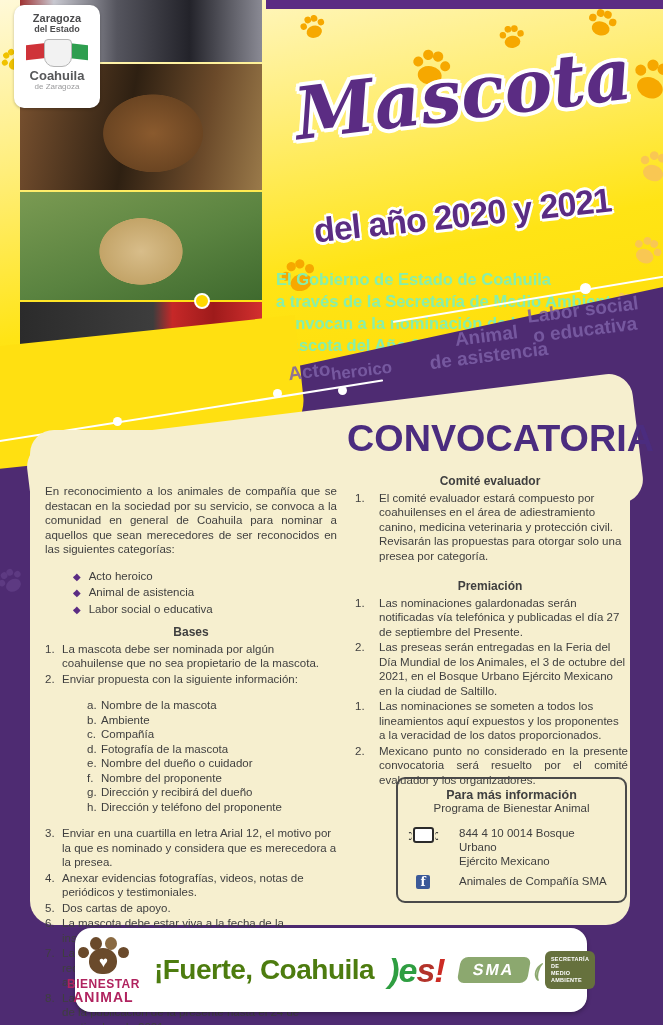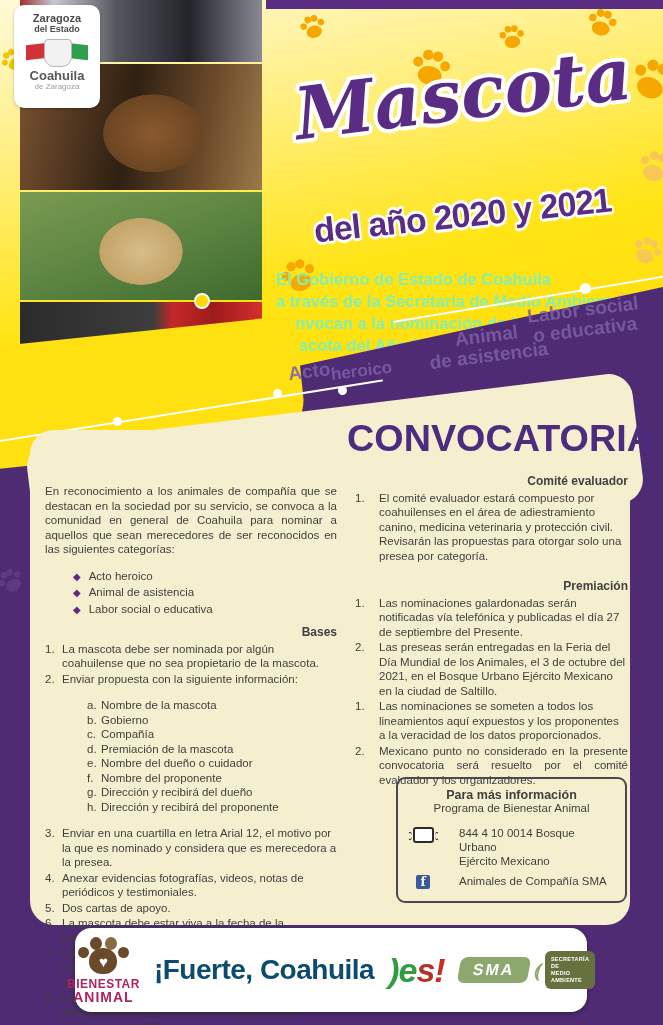--- a/index.html
+++ b/index.html
@@ -87,21 +87,21 @@
     font-size:37px;letter-spacing:0;color:#4b2c7f;transform:scale(1.02,1);}
 
   
   .col{color:#3f3f3f;font-size:11.5px;line-height:14.5px;}
   .col-left{left:45px;top:484px;width:292px;}
   .col-right{left:352px;top:466px;width:276px;}
   .intro{text-align:justify;}
   .bullets{margin:12px 0 4px 28px;}
   .bullet-row{display:flex;align-items:baseline;margin-bottom:1px;}
   .diamond{color:#5b2c83;font-size:10px;margin-right:8px;}
-  .sec-h{font-weight:bold;text-align:right;font-size:12px;margin:8px 0 2px 0;}
+  .sec-h{font-weight:bold;text-align:center;font-size:12px;margin:8px 0 2px 0;}
   .num-item{display:flex;margin-bottom:1px;}
   .num-item .n{flex:0 0 17px;}
   .num-item .t{flex:1;white-space:pre-line;}
   .col-right .num-item .n{flex:0 0 24px;padding-left:3px;}
   .sublist{margin:12px 0 12px 42px;}
   .sub-item{display:flex;}
   .sub-item .n{flex:0 0 14px;}
   .justify .t{text-align:justify;}
 
   
@@ -128,21 +128,21 @@
   .ba-toe{position:absolute;background:#6a4a2b;border-radius:50%;}
   .toe1{left:2px;top:12px;width:11px;height:11px;transform:rotate(-20deg);}
   .toe2{left:14px;top:2px;width:12px;height:13px;}
   .toe3{left:29px;top:2px;width:12px;height:13px;background:#8a6a42;}
   .toe4{left:42px;top:12px;width:11px;height:11px;}
   .ba-pad{position:absolute;left:13px;top:13px;width:28px;height:26px;background:#6a4a2b;
     border-radius:50% 50% 46% 46%;display:flex;align-items:center;justify-content:center;}
   .ba-pad span{color:#fff;font-size:15px;line-height:15px;}
   .ba-t1{color:#b0235f;font-weight:bold;font-size:12px;letter-spacing:.5px;margin-top:2px;}
   .ba-t2{color:#b0235f;font-weight:bold;font-size:14px;letter-spacing:1px;margin-top:-2px;}
-  .fuerte{font-weight:bold;font-size:28px;color:#0c4a6e;letter-spacing:-.5px;white-space:nowrap;}
+  .fuerte{font-weight:bold;font-size:28px;color:#4d7c0f;letter-spacing:-.5px;white-space:nowrap;}
   .es-logo{font-weight:bold;font-size:34px;font-style:italic;letter-spacing:-1px;white-space:nowrap;}
   .es-paren{color:#2f9e41;}
   .es-e{color:#2f9e41;}
   .es-s{color:#b3332a;}
   .es-bang{color:#cc2b24;}
   .sma-wrap{display:flex;align-items:center;gap:5px;}
   .sma-badge{background:#8ca86f;color:#fff;font-weight:bold;font-size:16px;letter-spacing:2px;
     padding:4px 14px;border-radius:7px;transform:skewX(-10deg);}
   .sma-paren{color:#8ca86f;font-weight:bold;font-size:20px;font-style:italic;}
   .sma-dark{background:#66713d;color:#fff;font-weight:bold;font-size:5.5px;line-height:7px;
@@ -297,45 +297,45 @@
         <span class="n">2.</span>
         <span class="t">Enviar propuesta con la siguiente información:</span>
       </div>
     <div class="sublist">
       <div class="sub-item">
           <span class="n">a.</span>
           <span>Nombre de la mascota</span>
         </div>
       <div class="sub-item">
           <span class="n">b.</span>
-          <span>Gobierno</span>
+          <span>Ambiente</span>
         </div>
       <div class="sub-item">
           <span class="n">c.</span>
           <span>Compañía</span>
         </div>
       <div class="sub-item">
           <span class="n">d.</span>
-          <span>Premiación de la mascota</span>
+          <span>Fotografía de la mascota</span>
         </div>
       <div class="sub-item">
           <span class="n">e.</span>
           <span>Nombre del dueño o cuidador</span>
         </div>
       <div class="sub-item">
           <span class="n">f.</span>
           <span>Nombre del proponente</span>
         </div>
       <div class="sub-item">
           <span class="n">g.</span>
           <span>Dirección y recibirá del dueño</span>
         </div>
       <div class="sub-item">
           <span class="n">h.</span>
-          <span>Dirección y recibirá del proponente</span>
+          <span>Dirección y teléfono del proponente</span>
         </div>
     </div>
     <div class="num-item">
         <span class="n">3.</span>
         <span class="t">Enviar en una cuartilla en letra Arial 12, el motivo por la que es nominado y considera que es merecedora a la presea.</span>
       </div>
     <div class="num-item">
         <span class="n">4.</span>
         <span class="t">Anexar evidencias fotografías, videos, notas de periódicos y testimoniales.</span>
       </div>

